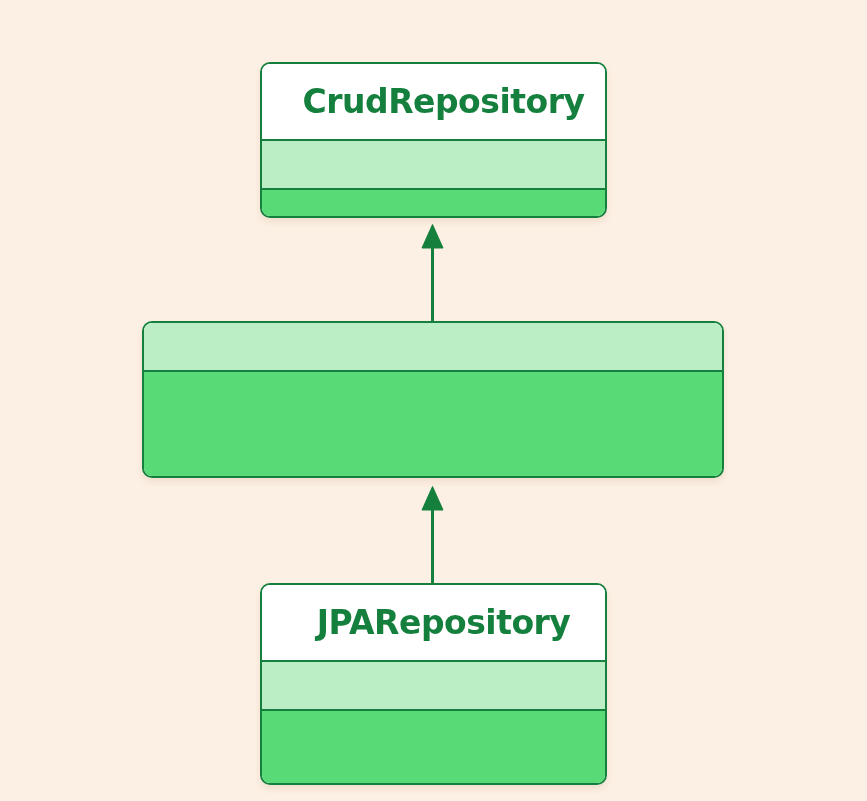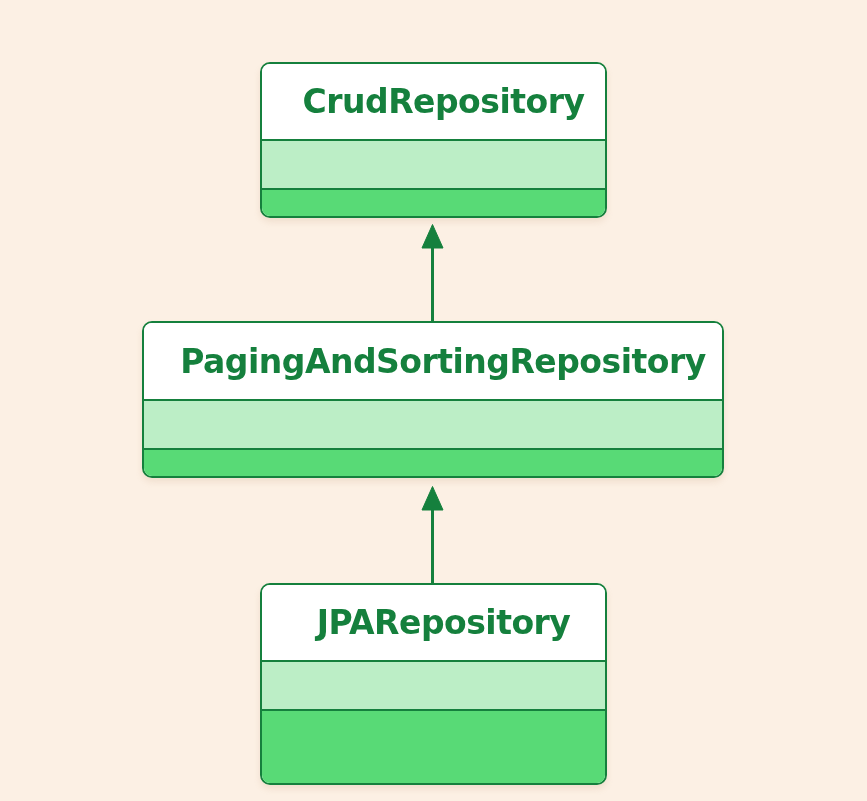--- a/index.html
+++ b/index.html
@@ -114,23 +114,20 @@
 
   <div class="node node-crud">
     <div class="node-header">
       <span class="node-label">CrudRepository</span>
     </div>
     <div class="node-attributes"></div>
     <div class="node-methods"></div>
   </div>
 
   <div class="node node-paging">
-    <div class="node-header">
-      <span class="node-label">PagingAndSortingRepository</span>
-    </div>
     <div class="node-attributes"></div>
     <div class="node-methods"></div>
   </div>
 
   <div class="node node-jpa">
     <div class="node-header">
       <span class="node-label">JPARepository</span>
     </div>
     <div class="node-attributes"></div>
     <div class="node-methods"></div>

